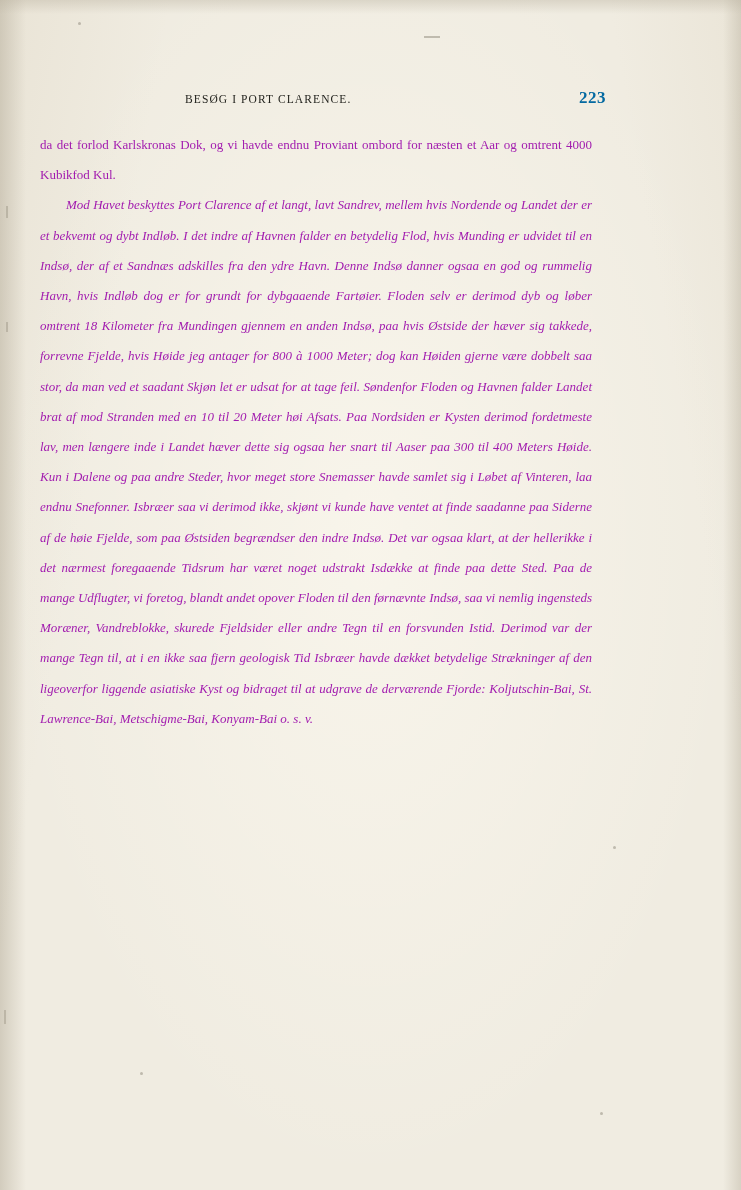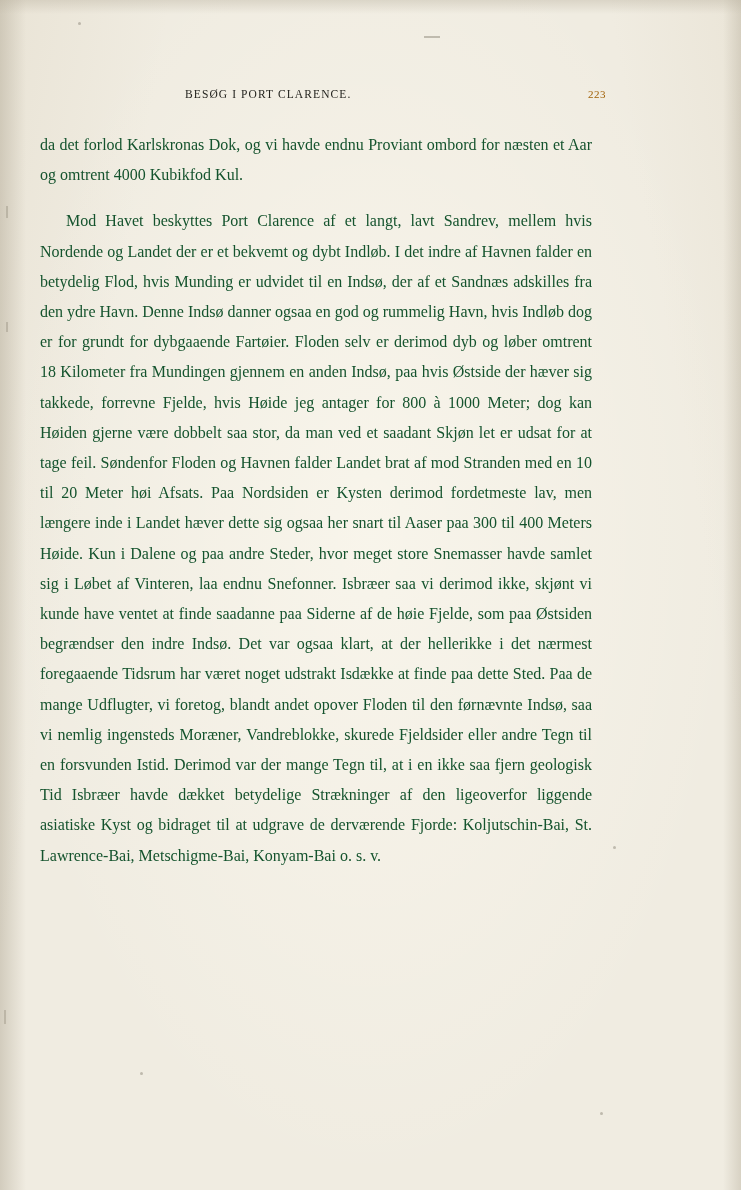--- a/index.html
+++ b/index.html
@@ -54,37 +54,37 @@
     height: 16px;
   }
   .running-title {
     font-size: 11.5px;
     letter-spacing: 1.1px;
     text-transform: uppercase;
     color: #24241f;
     margin-left: 145px;
   }
   .folio {
-    font-size: 11px;
-    font-weight: normal;
+    font-size: 17px;
+    font-weight: bold;
     letter-spacing: .5px;
-    color: #a16207;
+    color: #0369a1;
     margin-right: -14px;
   }
 
   p.body-text {
     margin: 0;
-    font-size: 16px;
+    font-size: 13px;
     line-height: 30.2px;
     text-align: justify;
     text-justify: inter-word;
-    color: #14532d;
+    color: #a21caf;
     hyphens: manual;
   }
-  p.body-text + p.body-text { margin-top: 16px; }
+  p.body-text + p.body-text { margin-top: 0; font-style: italic; }
   p.gap-before { margin-top: 18px; }
 
   .edge-shadow-left {
     position: absolute;
     left: 0; top: 0; bottom: 0; width: 26px;
     background: linear-gradient(90deg, rgba(186,178,160,.55), rgba(186,178,160,0));
     pointer-events: none;
   }
   .edge-shadow-right {
     position: absolute;

